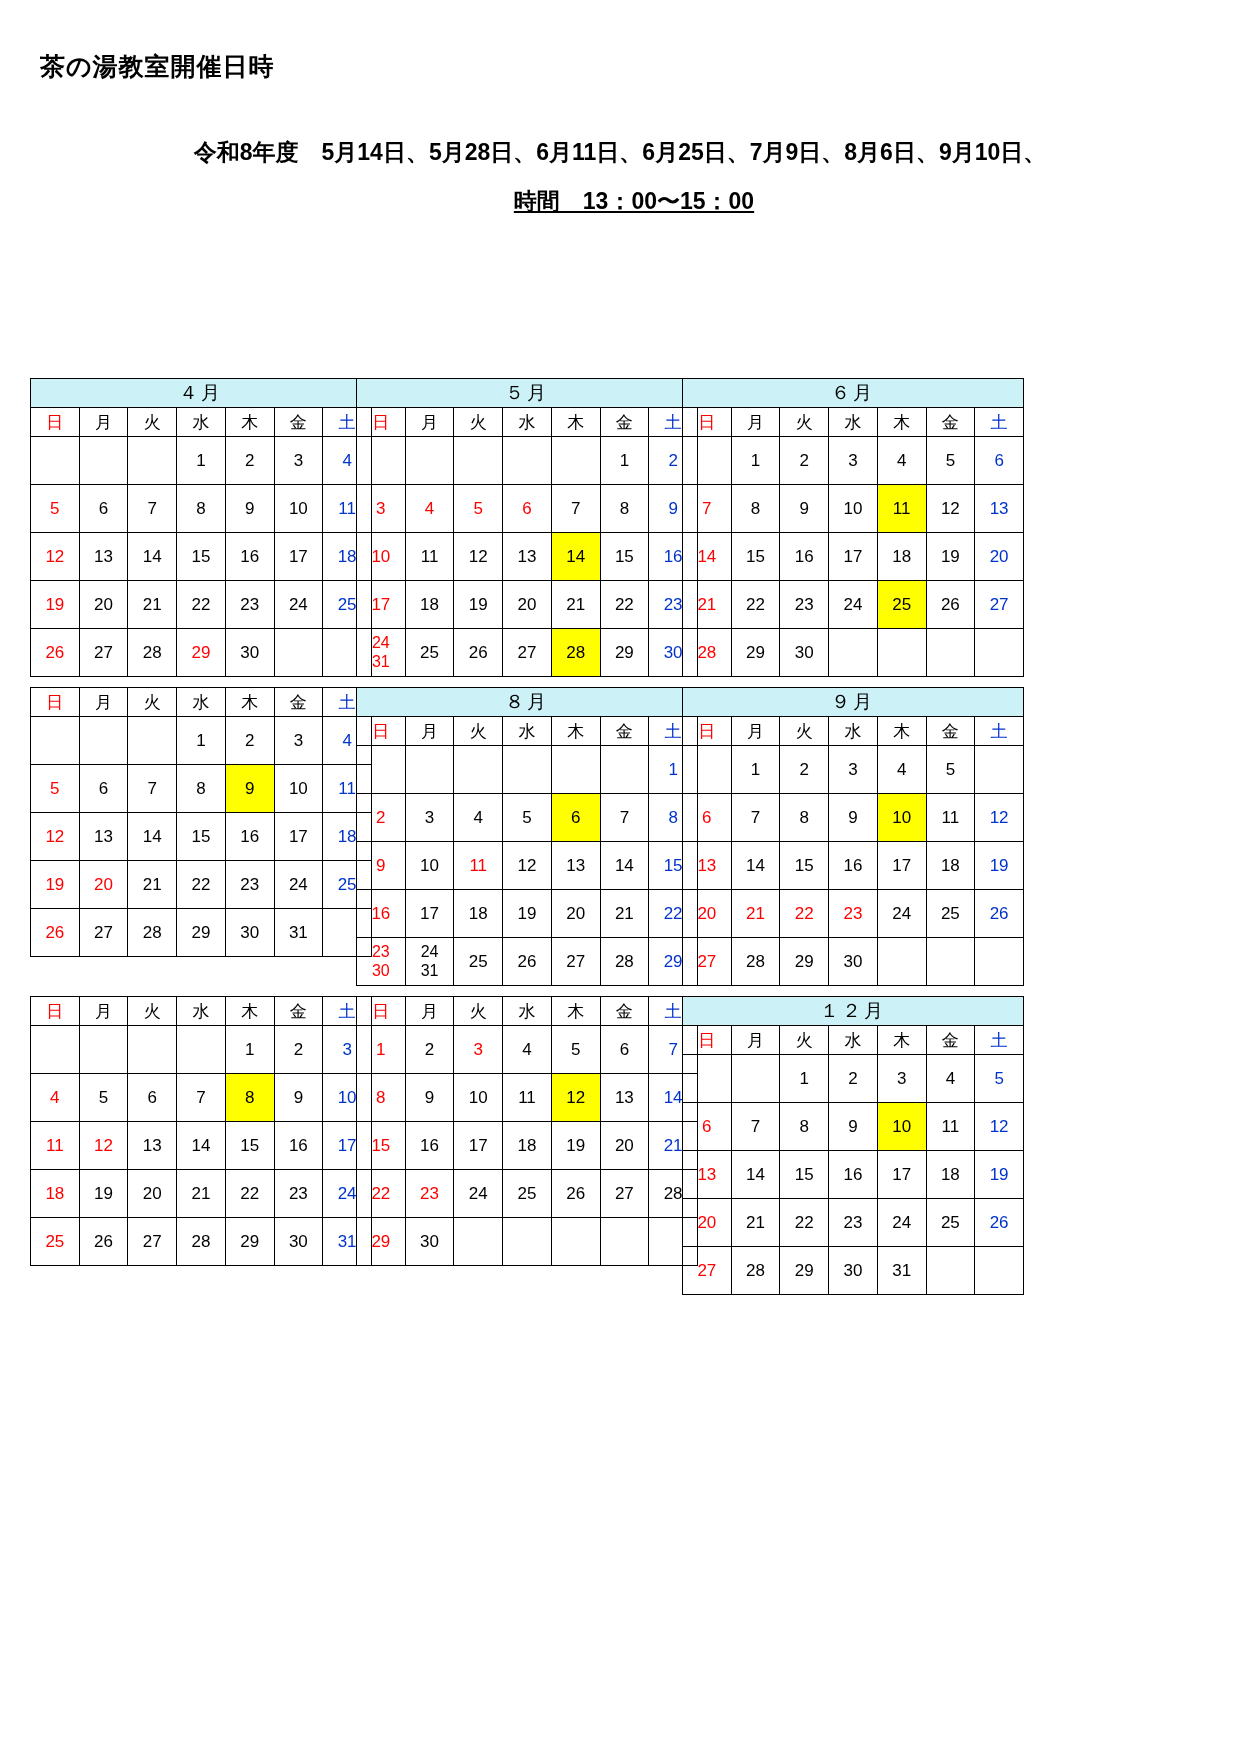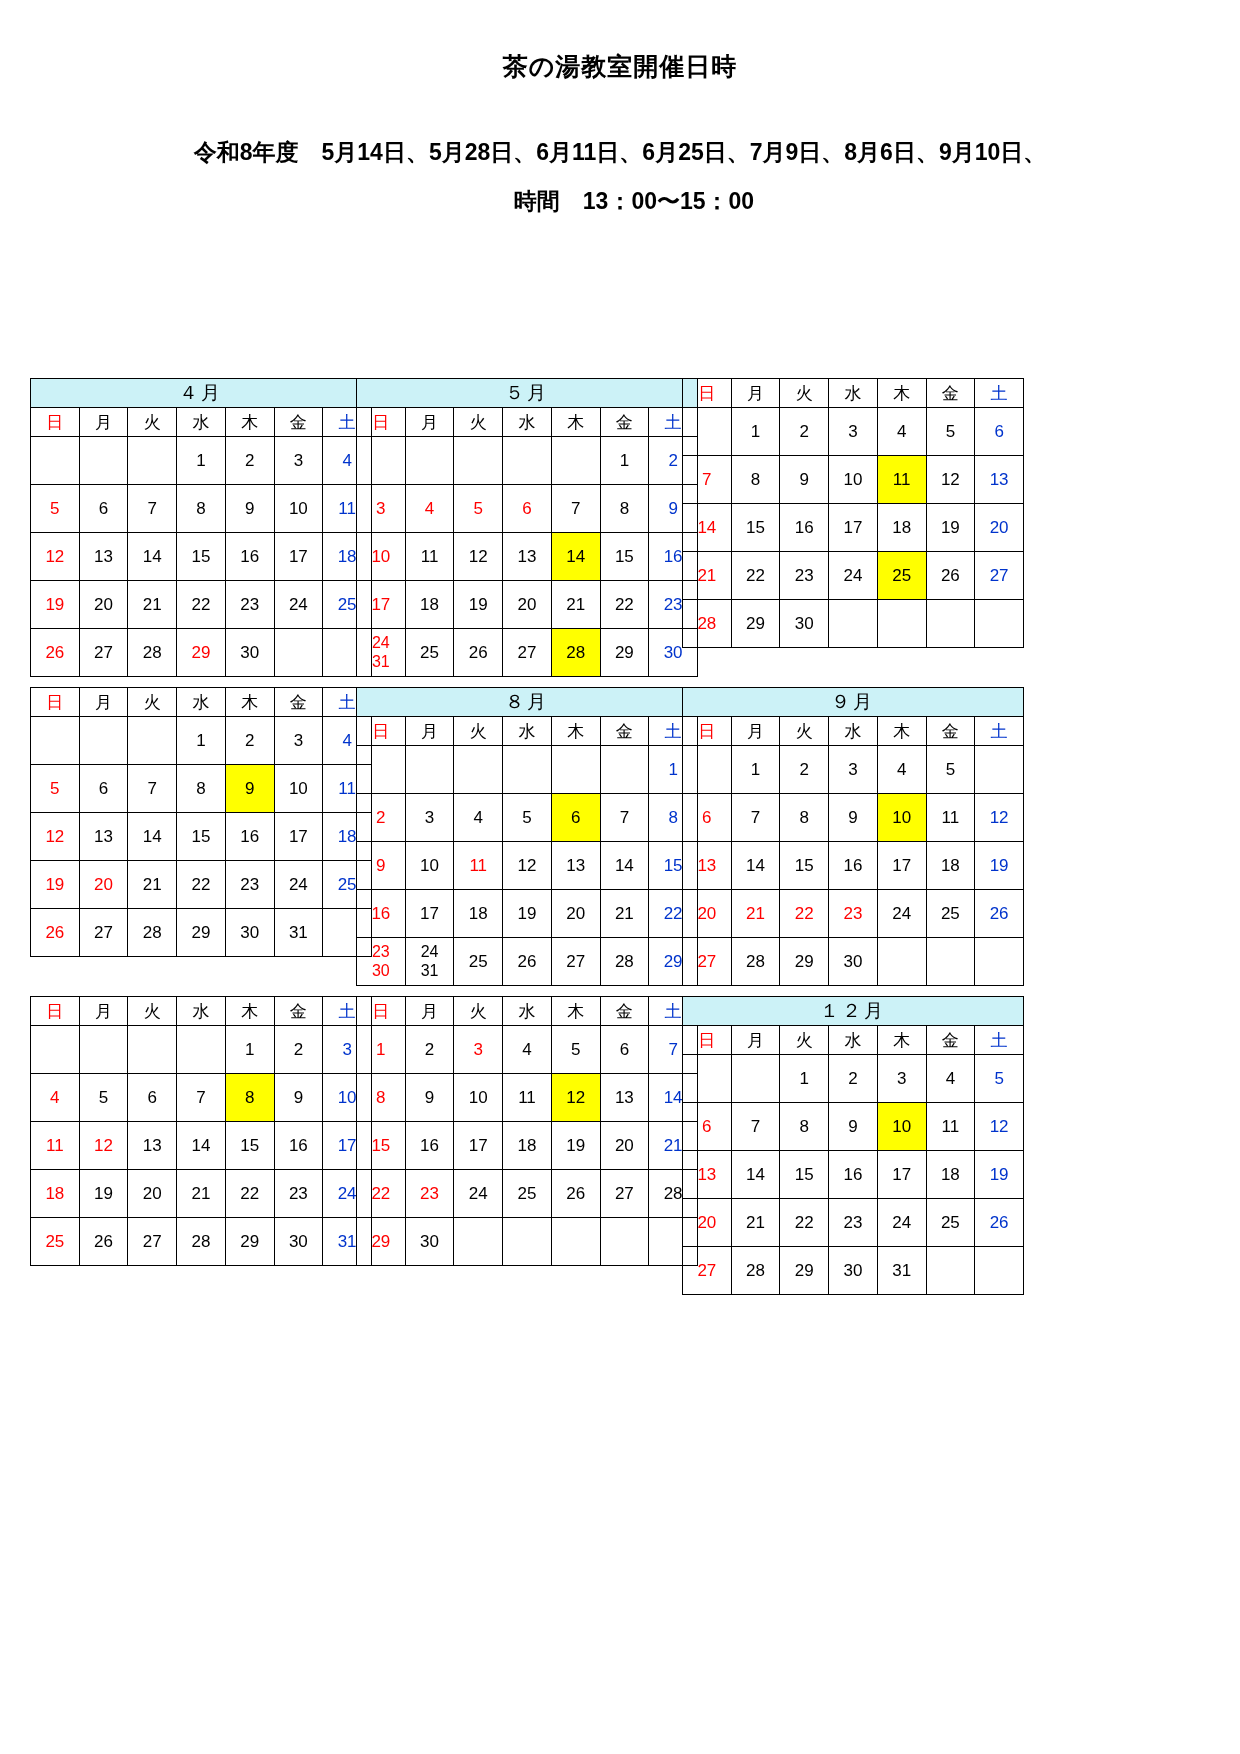--- a/index.html
+++ b/index.html
@@ -15,40 +15,40 @@
     position: relative;
   }
   .page {
     width: 1240px;
     height: 1754px;
     box-sizing: border-box;
     padding: 40px 40px 0 40px;
     position: relative;
   }
   .doc-title {
-    text-align: center;
+    text-align: left;
     font-size: 25px;
     font-weight: bold;
     letter-spacing: 1px;
     margin-top: 10px;
     margin-bottom: 0;
   }
   .intro {
     margin-top: 58px;
   }
   .intro-line {
     font-size: 23px;
     font-weight: bold;
     line-height: 1.0;
     white-space: nowrap;
     text-align: center;
   }
   .line1 { margin-left: 0px; margin-bottom: 26px; }
   .line2 { margin-left: 130px; margin-bottom: 26px; }
-  .line3 { margin-left: 28px; margin-bottom: 22px; }
+  .line3 { margin-left: 28px; margin-bottom: 22px; text-decoration: underline; }
   .line4 { margin-left: 28px; margin-bottom: 0; }
 
   .cal-grid {
     position: absolute;
     top: 378px;
     left: 30px;
     width: 1070px;
     display: flex;
     flex-wrap: wrap;
     gap: 0px 22px;
@@ -239,20 +239,23 @@
               <td class="day">29</td>
               <td class="day sat">30</td>
             </tr>
           </tbody>
         </table>
       </div>
       <div class="cal">
         <table class="cal-table">
           <thead>
             <tr>
+              <th colspan="7" class="month-head">６月</th>
+            </tr>
+            <tr>
               <th class="dow sun">日</th>
               <th class="dow">月</th>
               <th class="dow">火</th>
               <th class="dow">水</th>
               <th class="dow">木</th>
               <th class="dow">金</th>
               <th class="dow sat">土</th>
             </tr>
           </thead>
           <tbody>

